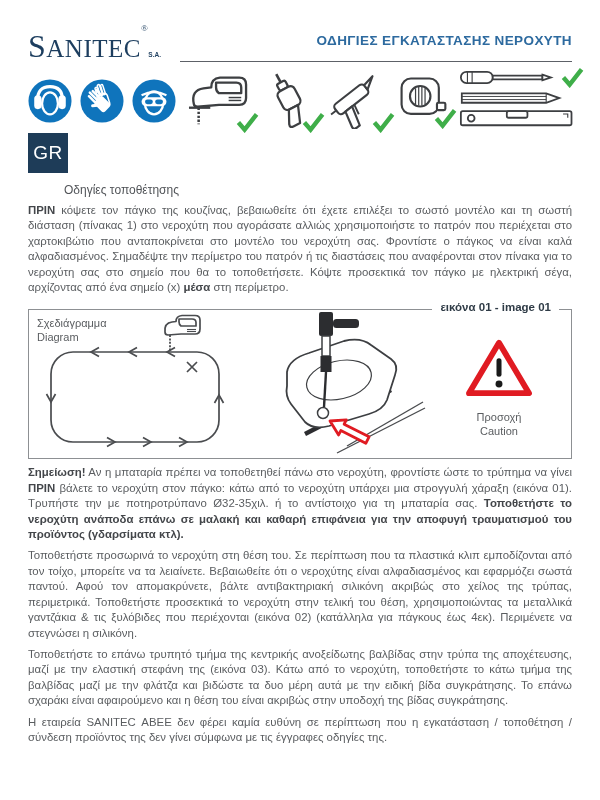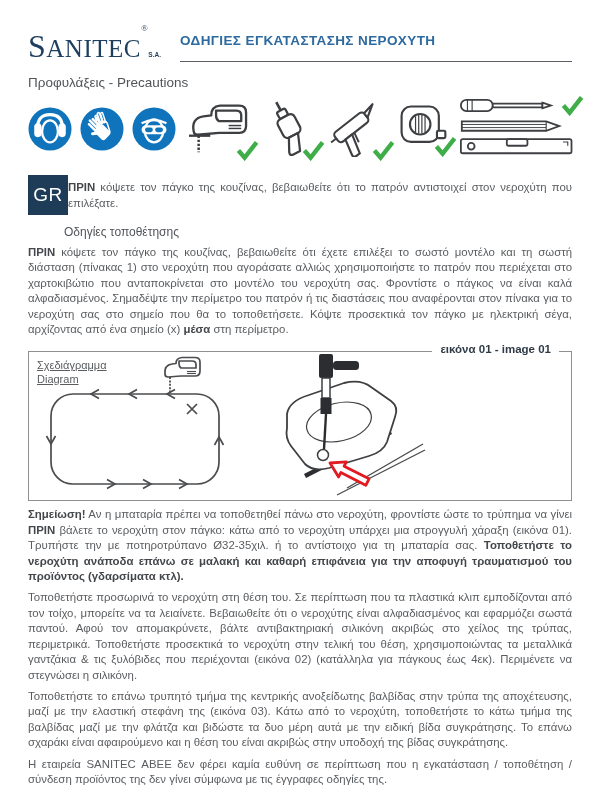--- a/index.html
+++ b/index.html
@@ -6,49 +6,49 @@
   body{width:600px;height:800px;overflow:hidden;font-family:"Liberation Sans",sans-serif;color:#5a5d60;}
   .page{padding:0 28px;position:relative;}
 
   
   .header{display:flex;align-items:flex-end;padding-top:24px;}
   .logo{width:152px;line-height:1;}
   .logo-text{font-family:"Liberation Serif",serif;font-weight:normal;color:#1d3e5f;font-size:32px;letter-spacing:.5px;}
   .logo-rest{font-size:25px;}
   .logo-reg{font-size:9px;vertical-align:26px;}
   .logo-sa{font-size:6.5px;color:#1d3e5f;font-weight:bold;}
-  .title-block{flex:1;border-bottom:1.5px solid #5d6167;padding-bottom:13px;text-align:left;}
+  .title-block{flex:1;border-bottom:1.5px solid #5d6167;padding-bottom:13px;text-align:right;}
   .doc-title{color:#2d6a9f;font-weight:bold;font-size:13.5px;letter-spacing:.4px;}
 
   .sec-heading{margin-top:13px;font-size:13.5px;color:#515458;}
 
   
   .icons-row{display:flex;align-items:center;gap:8px;margin-top:8px;height:62px;}
   .ppe-icon{width:44px;height:44px;flex:0 0 auto;}
   .tool{position:relative;flex:0 0 auto;}
   .check{position:absolute;width:23px;height:21px;}
   .check svg{display:block;}
   .chk-br{right:-7px;bottom:0px;}
   .chk-tr{right:-4px;top:-2px;}
 
   
-  .gr-row{display:flex;margin-top:15px;align-items:center;}
+  .gr-row{display:flex;gap:13px;margin-top:1px;align-items:flex-end;}
   .gr-badge{width:40px;height:40px;background:#1e3c58;color:#fff;font-size:19px;display:flex;align-items:center;justify-content:center;flex:0 0 auto;letter-spacing:.5px;}
   .gr-text{flex:1;font-size:11.4px;line-height:15.4px;text-align:justify;padding-top:1px;}
 
   .sub-heading{margin:10px 0 2px 36px;font-size:12px;color:#515458;}
 
   p.body{font-size:11.4px;line-height:15.4px;text-align:justify;margin:6px 0 0 0;}
   b{color:#43464a;}
 
   
   .figure-box{position:relative;border:1.5px solid #8d9093;height:148px;margin-top:14px;display:flex;align-items:center;}
   .fig-label{position:absolute;top:-9px;right:12px;background:#fff;padding:0 8px;font-weight:bold;font-size:11.5px;color:#2f3b46;}
   .fig-left{position:relative;width:218px;height:100%;flex:0 0 auto;}
-  .diagram-caption{position:absolute;top:7px;left:8px;font-size:11px;line-height:13.5px;color:#5a5d60;text-decoration:underline;}
+  .diagram-caption{position:absolute;top:7px;left:8px;font-size:11px;line-height:13.5px;color:#5a5d60;}
   .fig-mid{width:180px;height:100%;flex:0 0 auto;}
   .fig-right{flex:1;display:flex;flex-direction:column;align-items:center;justify-content:center;padding-top:6px;}
   .caution-label{font-size:11px;line-height:14px;color:#5a5d60;text-align:center;margin-top:7px;}
 
   .para-note{margin-top:16px;}
   .para{margin-top:13px;}
 </style>
 </head>
 <body>
 
@@ -56,21 +56,20 @@
 
   <div class="header">
     <div class="logo">
       <span class="logo-text"><span>S</span><span class="logo-rest">ANITEC</span><span class="logo-reg">®</span></span><span class="logo-sa">S.A.</span>
     </div>
     <div class="title-block">
       <div class="doc-title">ΟΔΗΓΙΕΣ ΕΓΚΑΤΑΣΤΑΣΗΣ ΝΕΡΟΧΥΤΗ</div>
     </div>
   </div>
 
-  <div class="sec-heading">Προφυλάξεις - Precautions</div>
 
   <div class="icons-row">
 
     <span class="ppe-icon">
       <svg viewBox="0 0 46 46" width="44" height="44">
         <circle cx="23" cy="23" r="22.5" fill="#0f74bc"></circle>
         <path d="M10 22 Q10 8 23 8 Q36 8 36 22" fill="none" stroke="#fff" stroke-width="3.4"></path>
         <ellipse cx="23" cy="25.5" rx="8.3" ry="11.5" fill="none" stroke="#fff" stroke-width="2.4"></ellipse>
         <rect x="6.5" y="17" width="7.6" height="14.5" rx="3.7" fill="#fff"></rect>
         <rect x="31.9" y="17" width="7.6" height="14.5" rx="3.7" fill="#fff"></rect>
@@ -203,21 +202,20 @@
       <span class="check chk-tr">
         <svg viewBox="0 0 24 22" width="23" height="21">
             <path d="M2.5 11 L9 18.5 L21.5 2.5" fill="none" stroke="#3fae49" stroke-width="4.6"></path>
           </svg>
       </span>
     </span>
   </div>
 
   <div class="gr-row">
     <div class="gr-badge">GR</div>
-    <div class="gr-text"><b>ΠΡΙΝ</b><span> κόψετε τον πάγκο της κουζίνας, βεβαιωθείτε ότι το πατρόν αντιστοιχεί στον νεροχύτη που επιλέξατε.</span></div>
   </div>
 
   <div class="sub-heading">Οδηγίες τοποθέτησης</div>
   <p class="body"><b>ΠΡΙΝ</b><span> κόψετε τον πάγκο της κουζίνας, βεβαιωθείτε ότι έχετε επιλέξει το σωστό μοντέλο και τη σωστή διάσταση (πίνακας 1) στο νεροχύτη που αγοράσατε αλλιώς χρησιμοποιήστε το πατρόν που περιέχεται στο χαρτοκιβώτιο που ανταποκρίνεται στο μοντέλο του νεροχύτη σας. Φροντίστε ο πάγκος να είναι καλά αλφαδιασμένος. Σημαδέψτε την περίμετρο του πατρόν ή τις διαστάσεις που αναφέρονται στον πίνακα για το νεροχύτη σας στο σημείο που θα το τοποθετήσετε. Κόψτε προσεκτικά τον πάγκο με ηλεκτρική σέγα, αρχίζοντας από ένα σημείο (x) </span><b>μέσα</b><span> στη περίμετρο.</span></p>
 
   <div class="figure-box">
     <div class="fig-label">εικόνα 01 - image 01</div>
 
     <div class="fig-left">
       <div class="diagram-caption">
@@ -270,20 +268,33 @@
         <line x1="79" y1="62" x2="77" y2="97" stroke="#2c2d30" stroke-width="2.4"></line>
 
         <circle cx="76" cy="103" r="5.5" fill="#fff" stroke="#3d3f42" stroke-width="1.5"></circle>
 
         <g transform="translate(83 111) rotate(27)">
           <path d="M0 0 L14 -8.5 L14 -3.6 L42 -3.6 L42 3.6 L14 3.6 L14 8.5 Z" fill="#fff" stroke="#e01b22" stroke-width="2.8" stroke-linejoin="round"></path>
         </g>
       </svg>
     </div>
 
+    <div class="fig-right">
+      <span>
+        <svg viewBox="0 0 72 64" width="70" height="62">
+          <path d="M36 6 L67 58 L5 58 Z" fill="#fff" stroke="#e01b22" stroke-width="6" stroke-linejoin="round"></path>
+          <rect x="33.4" y="22" width="5.2" height="19" rx="2.6" fill="#1a1a1a"></rect>
+          <circle cx="36" cy="48.5" r="3.6" fill="#1a1a1a"></circle>
+        </svg>
+      </span>
+      <div class="caution-label">
+        <div>Προσοχή</div>
+        <div>Caution</div>
+      </div>
+    </div>
   </div>
 
   <p class="body para-note"><b>Σημείωση!</b><span> Αν η μπαταρία πρέπει να τοποθετηθεί πάνω στο νεροχύτη, φροντίστε ώστε το τρύπημα να γίνει </span><b>ΠΡΙΝ</b><span> βάλετε το νεροχύτη στον πάγκο: κάτω από το νεροχύτη υπάρχει μια στρογγυλή χάραξη (εικόνα 01). Τρυπήστε την με ποτηροτρύπανο Ø32-35χιλ. ή το αντίστοιχο για τη μπαταρία σας. </span><b>Τοποθετήστε το νεροχύτη ανάποδα επάνω σε μαλακή και καθαρή επιφάνεια για την αποφυγή τραυματισμού του προϊόντος (γδαρσίματα κτλ).</b></p>
   <p class="body para">Τοποθετήστε προσωρινά το νεροχύτη στη θέση του. Σε περίπτωση που τα πλαστικά κλιπ εμποδίζονται από τον τοίχο, μπορείτε να τα λειαίνετε. Βεβαιωθείτε ότι ο νεροχύτης είναι αλφαδιασμένος και εφαρμόζει σωστά παντού. Αφού τον απομακρύνετε, βάλτε αντιβακτηριακή σιλικόνη ακριβώς στο χείλος της τρύπας, περιμετρικά. Τοποθετήστε προσεκτικά το νεροχύτη στην τελική του θέση, χρησιμοποιώντας τα μεταλλικά γαντζάκια &amp; τις ξυλόβιδες που περιέχονται (εικόνα 02) (κατάλληλα για πάγκους έως 4εκ). Περιμένετε να στεγνώσει η σιλικόνη.</p>
   <p class="body para">Τοποθετήστε το επάνω τρυπητό τμήμα της κεντρικής ανοξείδωτης βαλβίδας στην τρύπα της αποχέτευσης, μαζί με την ελαστική στεφάνη της (εικόνα 03). Κάτω από το νεροχύτη, τοποθετήστε το κάτω τμήμα της βαλβίδας μαζί με την φλάτζα και βιδώστε τα δυο μέρη αυτά με την ειδική βίδα συγκράτησης. Το επάνω σχαράκι είναι αφαιρούμενο και η θέση του είναι ακριβώς στην υποδοχή της βίδας συγκράτησης.</p>
   <p class="body para">Η εταιρεία SANITEC ΑΒΕΕ δεν φέρει καμία ευθύνη σε περίπτωση που η εγκατάσταση / τοποθέτηση / σύνδεση προϊόντος της δεν γίνει σύμφωνα με τις έγγραφες οδηγίες της.</p>
 
 </div>
 
 </body></html>

